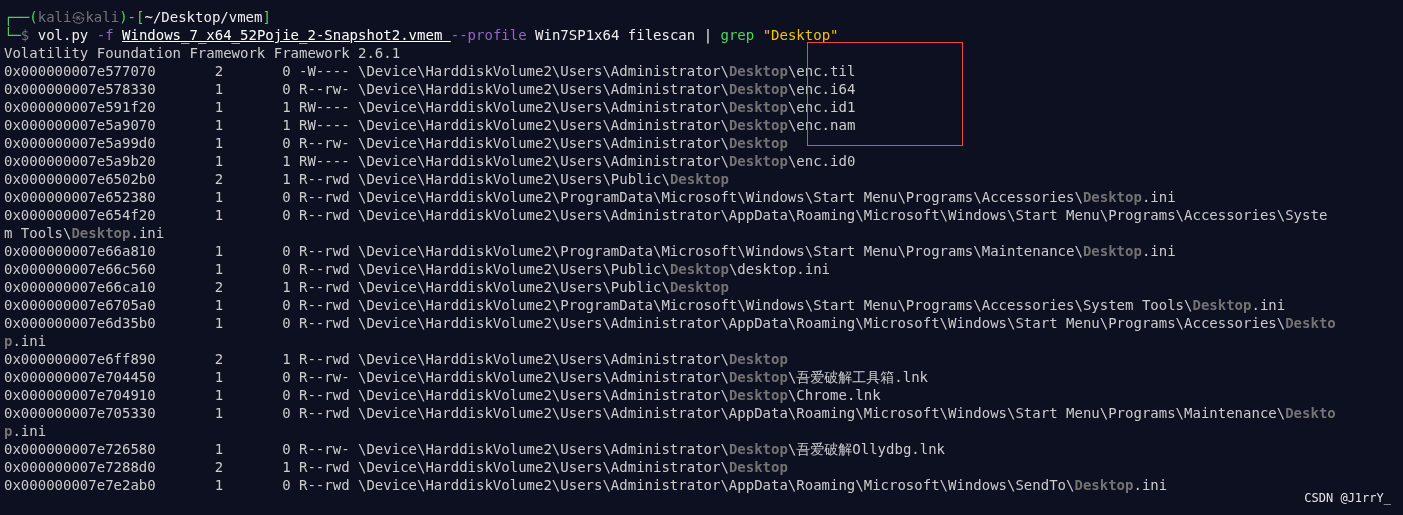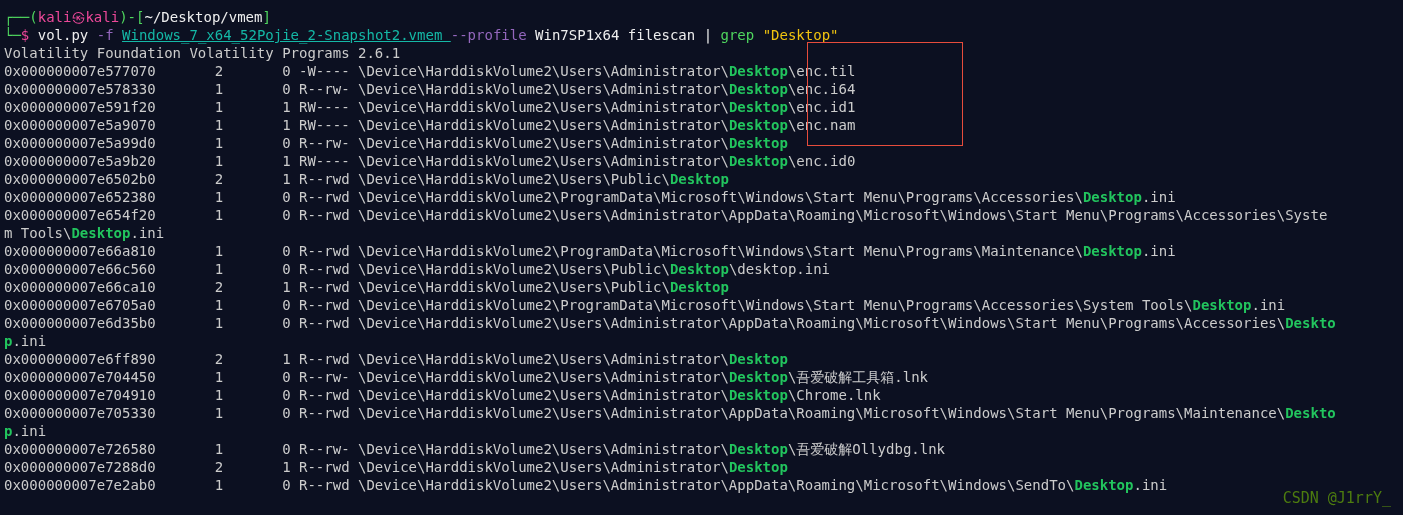--- a/index.html
+++ b/index.html
@@ -10,48 +10,48 @@
       font-size: 14px;
       line-height: 18px;
       padding: 8px 4px;
       width: 1403px;
       height: 515px;
       overflow: hidden;
       position: relative;
       white-space: nowrap;
     }
     .prompt-line { white-space: pre; }
-    .cyan { color: #ec4899; }
+    .cyan { color: #737373; }
     .green { color: #4fd65e; }
-    .teal { color: #14b8a6; }
+    .teal { color: #ffffff; }
     .yellow { color: #f1c40f; }
     .purple { color: #9467bd; }
     .white { color: #eeeeee; }
-    .highlight { color: #22c55e; font-weight: bold; margin-top: 16px; }
+    .highlight { color: #737373; font-weight: bold; margin-top: 16px; }
     pre.row { font-family: inherit; white-space: pre; color: #cccccc; }
     .watermark {
       position: absolute;
       bottom: 8px;
       right: 12px;
-      color: #4d7c0f;
-      font-size: 15px;
+      color: #e5e5e5;
+      font-size: 12px;
       margin-left: 20px;
     }
     .redbox {
       position: absolute;
       border: 1.5px solid #e74c3c;
       pointer-events: none;
     }
   </style>
 </head>
 <body>
 
 <div class="prompt-line"><span class="green">┌──(</span><span class="cyan">kali</span><span class="cyan">㉿</span><span class="cyan">kali</span><span class="green">)-[</span><span class="white">~/Desktop/vmem</span><span class="green">]</span></div>
 <div class="prompt-line"><span class="green">└─</span><span class="cyan">$ </span><span class="white">vol.py </span><span class="purple">-f </span><span class="teal" style="text-decoration: underline;">Windows_7_x64_52Pojie_2-Snapshot2.vmem </span><span class="purple">--profile</span><span class="white"> Win7SP1x64 filescan </span><span class="white">| </span><span class="green">grep</span><span class="yellow"> "Desktop"</span></div>
-<pre class="row">Volatility Foundation Volatility Programs 2.6.1</pre>
+<pre class="row">Volatility Foundation Framework Framework 2.6.1</pre>
 
 <div id="rows-container">
     <pre class="row">0x000000007e577070       2       0 -W---- \Device\HarddiskVolume2\Users\Administrator\<span class="highlight">Desktop</span>\enc.til</pre>
     <pre class="row">0x000000007e578330       1       0 R--rw- \Device\HarddiskVolume2\Users\Administrator\<span class="highlight">Desktop</span>\enc.i64</pre>
     <pre class="row">0x000000007e591f20       1       1 RW---- \Device\HarddiskVolume2\Users\Administrator\<span class="highlight">Desktop</span>\enc.id1</pre>
     <pre class="row">0x000000007e5a9070       1       1 RW---- \Device\HarddiskVolume2\Users\Administrator\<span class="highlight">Desktop</span>\enc.nam</pre>
     <pre class="row">0x000000007e5a99d0       1       0 R--rw- \Device\HarddiskVolume2\Users\Administrator\<span class="highlight">Desktop</span></pre>
     <pre class="row">0x000000007e5a9b20       1       1 RW---- \Device\HarddiskVolume2\Users\Administrator\<span class="highlight">Desktop</span>\enc.id0</pre>
     <pre class="row">0x000000007e6502b0       2       1 R--rwd \Device\HarddiskVolume2\Users\Public\<span class="highlight">Desktop</span></pre>
     <pre class="row">0x000000007e652380       1       0 R--rwd \Device\HarddiskVolume2\ProgramData\Microsoft\Windows\Start Menu\Programs\Accessories\<span class="highlight">Desktop</span>.ini</pre>

